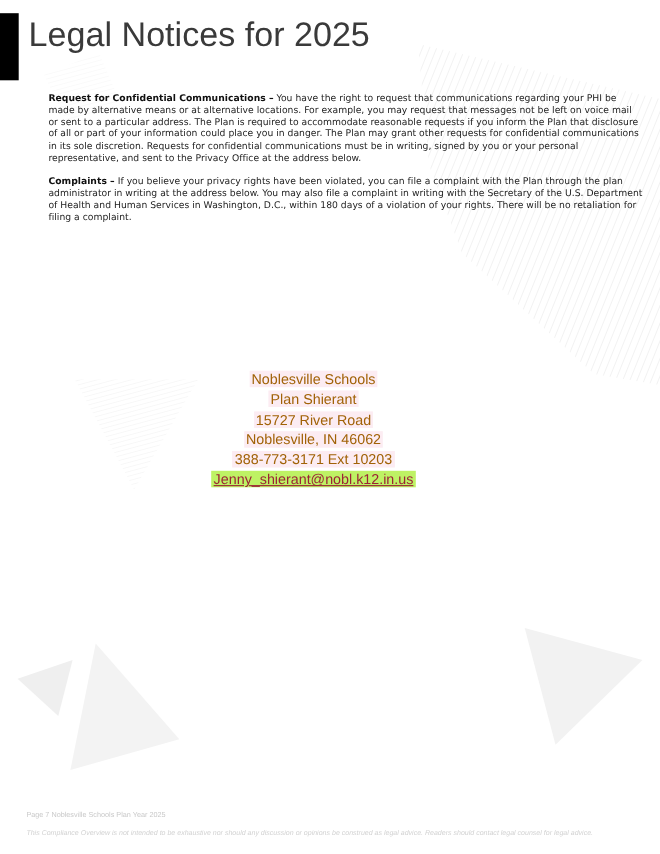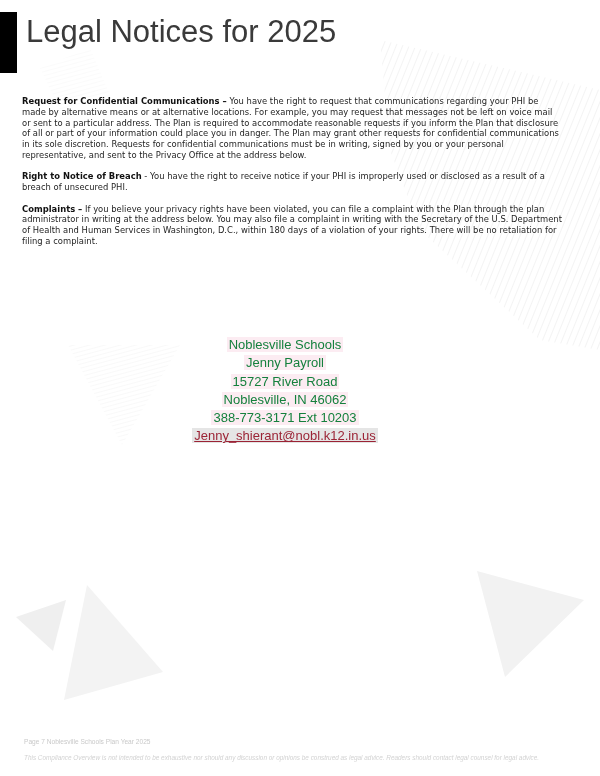--- a/index.html
+++ b/index.html
@@ -39,28 +39,27 @@
       font-weight: 300;
       font-size: 31px;
       line-height: 40px;
       color: #3a3a3a;
       letter-spacing: 0px;
       z-index: 2;
       white-space: nowrap;
     }
     .content {
       position: absolute;
-      left: 22px;
+      left: 44px;
       top: 84px;
       width: 540px;
       z-index: 2;
       font-size: 8.4px;
       line-height: 10.75px;
       color: #1d1d1d;
-      margin-top: 12px;
     }
     .content p {
       margin: 0 0 10.75px 0;
       letter-spacing: 0.02px;
     }
     .content b {
       font-weight: bold;
       color: #111;
     }
     .heading-block {
@@ -76,25 +75,25 @@
       z-index: 2;
       font-family: "Liberation Sans", "DejaVu Sans", sans-serif;
       font-size: 13px;
       line-height: 18.3px;
     }
     .contact .line {
       display: block;
     }
     .contact .line span {
       background: #fcecf2;
-      color: #15803d;
+      color: #a16207;
       padding: 0 2px;
     }
     .contact .line a {
-      background: #e5e5e5;
+      background: #bef264;
       color: #9b2335;
       text-decoration: underline;
       padding: 0 2px;
     }
     .footer-page {
       position: absolute;
       left: 24px;
       top: 738px;
       font-size: 6.6px;
       color: #c9c9c9;
@@ -142,30 +141,27 @@
 </svg>
 
 <div class="title-bar"></div>
 <h1 class="page-title">Legal Notices for 2025</h1>
 
 <div class="content">
   <p>
     <b>Request for Confidential Communications –</b><span> You have the right to request that communications regarding your PHI be made by alternative means or at alternative locations. For example, you may request that messages not be left on voice mail or sent to a particular address.  The Plan is required to accommodate reasonable requests if you inform the Plan that disclosure of all or part of your information could place you in danger.  The Plan may grant other requests for confidential communications in its sole discretion. Requests for confidential communications must be in writing, signed by you or your personal representative, and sent to the Privacy Office at the address below.</span>
   </p>
   <p>
-    <b>Right to Notice of Breach</b><span>  - You have the right to receive notice if your PHI is improperly used or disclosed as a result of a breach of unsecured PHI.</span>
-  </p>
-  <p>
     <b>Complaints –</b><span> If you believe your privacy rights have been violated, you can file a complaint with the Plan through the plan administrator in writing at the address below.  You may also file a complaint in writing with the Secretary of the U.S. Department of Health and Human Services in Washington, D.C., within 180 days of a violation of your rights. There will be no retaliation for filing a complaint.</span>
   </p>
 </div>
 
 <div class="contact">
   <div class="line"><span>Noblesville Schools</span></div>
-  <div class="line"><span>Jenny Payroll</span></div>
+  <div class="line"><span>Plan Shierant</span></div>
   <div class="line"><span>15727 River Road</span></div>
   <div class="line"><span>Noblesville, IN 46062</span></div>
   <div class="line"><span>388-773-3171 Ext 10203</span></div>
   <div class="line"><a title="Jenny_shierant@nobl.k12.in.us">Jenny_shierant@nobl.k12.in.us</a></div>
 </div>
 
 <div class="footer-page">Page 7  Noblesville Schools  Plan Year 2025</div>
 <div class="footer-disclaimer">This Compliance Overview is not intended to be exhaustive nor should any discussion or opinions be construed as legal advice. Readers should contact legal counsel for legal advice.</div>
 
 </body></html>

